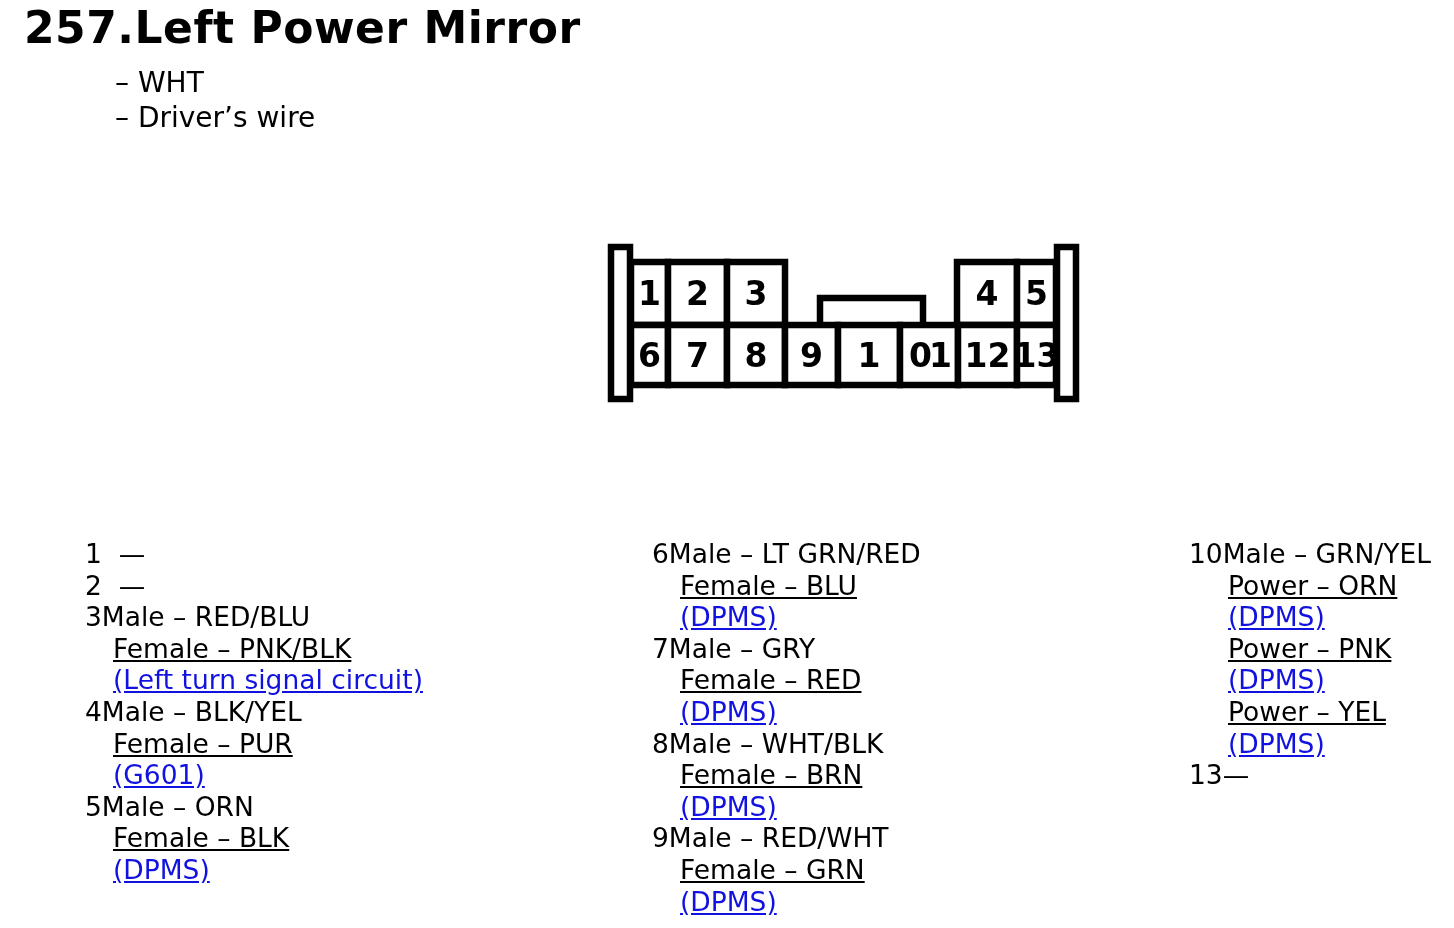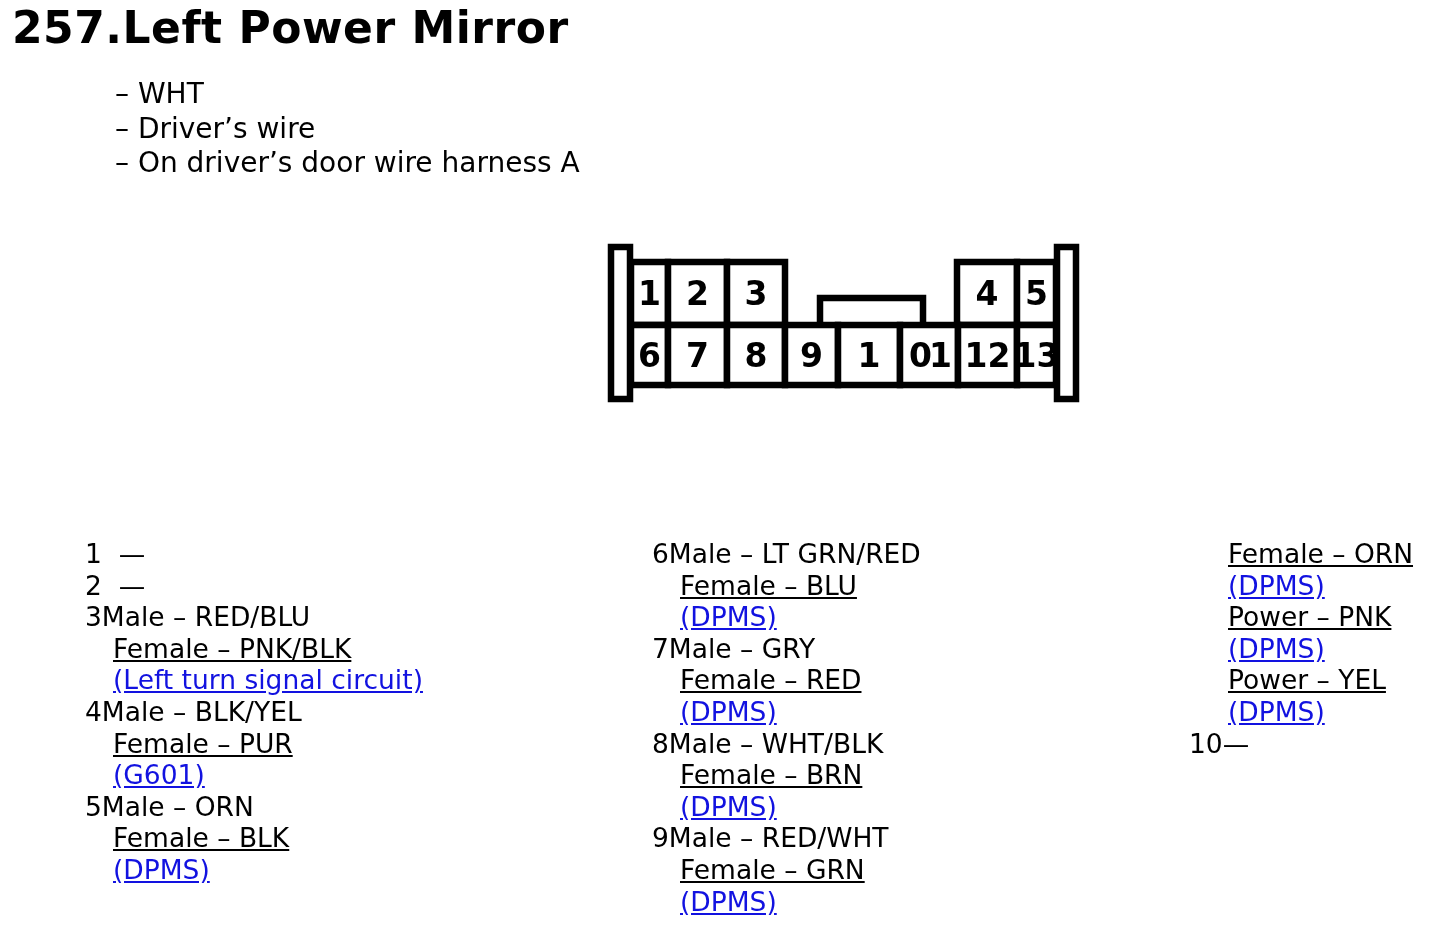--- a/index.html
+++ b/index.html
@@ -1,45 +1,45 @@
 <!DOCTYPE html>
 <html><head>
 <meta charset="utf-8">
 <style>
   html,body{margin:0;padding:0;}
   body{
     width:1454px;height:928px;background:#ffffff;position:relative;overflow:hidden;
     font-family:"DejaVu Sans","Liberation Sans",sans-serif;color:#000;
   }
   .page-title{
-    position:absolute;left:12px;top:2px;
+    position:absolute;left:24px;top:2px;
     font-size:44px;font-weight:bold;letter-spacing:0.5px;white-space:pre;
   }
   .notes{
     position:absolute;left:115px;top:66px;
-    font-size:28px;line-height:34.5px;white-space:pre;margin-top:11px;
+    font-size:28px;line-height:34.5px;white-space:pre;
   }
   .connector-svg{position:absolute;left:600px;top:238px;}
   .pin-col{
     position:absolute;top:538px;
     font-size:26.5px;line-height:31.6px;white-space:pre;
   }
   .pin-col.c0{left:85px;}
   .pin-col.c1{left:652px;}
   .pin-col.c2{left:1189px;}
   .pin-col .ind{padding-left:28px;text-decoration:underline;}
   .pin-col.c2 .ind{padding-left:39px;}
   .blue{color:var(--link-blue,#1212e0);}
 </style>
 </head>
 <body style="--link-blue: #1212e0;">
 
 <div class="page-title">257.Left Power Mirror</div>
 
-<div class="notes" id="notes"><div>– WHT</div><div>– Driver’s wire</div><div>– On driver’s door wire harness A</div></div>
+<div class="notes" id="notes"><div>– WHT</div><div>– Driver’s wire</div></div>
 
 <svg class="connector-svg" id="connector" width="487" height="172" viewBox="0 0 487 172">
     <rect x="11" y="9" width="19" height="152" fill="#fff" stroke="#000000" stroke-width="6.5"></rect>
     <rect x="457" y="9" width="19" height="152" fill="#fff" stroke="#000000" stroke-width="6.5"></rect>
     <rect x="220" y="60" width="103" height="31" fill="#fff" stroke="#000000" stroke-width="6.5"></rect>
     <rect x="31" y="24" width="37" height="63" fill="#fff" stroke="#000000" stroke-width="6.5"></rect>
     <text x="49.5" y="67" text-anchor="middle" font-size="33" font-weight="bold" fill="#000000">1</text>
     <rect x="68" y="24" width="59" height="63" fill="#fff" stroke="#000000" stroke-width="6.5"></rect>
     <text x="97.5" y="67" text-anchor="middle" font-size="33" font-weight="bold" fill="#000000">2</text>
     <rect x="127" y="24" width="58" height="63" fill="#fff" stroke="#000000" stroke-width="6.5"></rect>
@@ -62,14 +62,14 @@
     <text x="329" y="128.5" text-anchor="middle" font-size="33" font-weight="bold" fill="#000000" letter-spacing="-3">01</text>
     <rect x="358" y="87" width="59" height="60" fill="#fff" stroke="#000000" stroke-width="6.5"></rect>
     <text x="387.5" y="128.5" text-anchor="middle" font-size="33" font-weight="bold" fill="#000000">12</text>
     <rect x="417" y="87" width="39" height="60" fill="#fff" stroke="#000000" stroke-width="6.5"></rect>
     <text x="436.5" y="128.5" text-anchor="middle" font-size="33" font-weight="bold" fill="#000000">13</text>
   </svg>
 
 <div id="pin-columns">
     <div class="pin-col c0"><div class="">1  —</div><div class="">2  —</div><div class="">3Male – RED/BLU</div><div class="ind ">Female – PNK/BLK</div><div class="ind blue">(Left turn signal circuit)</div><div class="">4Male – BLK/YEL</div><div class="ind ">Female – PUR</div><div class="ind blue">(G601)</div><div class="">5Male – ORN</div><div class="ind ">Female – BLK</div><div class="ind blue">(DPMS)</div></div>
     <div class="pin-col c1"><div class="">6Male – LT GRN/RED</div><div class="ind ">Female – BLU</div><div class="ind blue">(DPMS)</div><div class="">7Male – GRY</div><div class="ind ">Female – RED</div><div class="ind blue">(DPMS)</div><div class="">8Male – WHT/BLK</div><div class="ind ">Female – BRN</div><div class="ind blue">(DPMS)</div><div class="">9Male – RED/WHT</div><div class="ind ">Female – GRN</div><div class="ind blue">(DPMS)</div></div>
-    <div class="pin-col c2"><div class="ind ">Female – ORN</div><div class="ind blue">(DPMS)</div><div class="ind ">Power – PNK</div><div class="ind blue">(DPMS)</div><div class="ind ">Power – YEL</div><div class="ind blue">(DPMS)</div><div class="">10—</div></div>
+    <div class="pin-col c2"><div class="">10Male – GRN/YEL</div><div class="ind ">Power – ORN</div><div class="ind blue">(DPMS)</div><div class="ind ">Power – PNK</div><div class="ind blue">(DPMS)</div><div class="ind ">Power – YEL</div><div class="ind blue">(DPMS)</div><div class="">13—</div></div>
   </div>
 
 </body></html>

